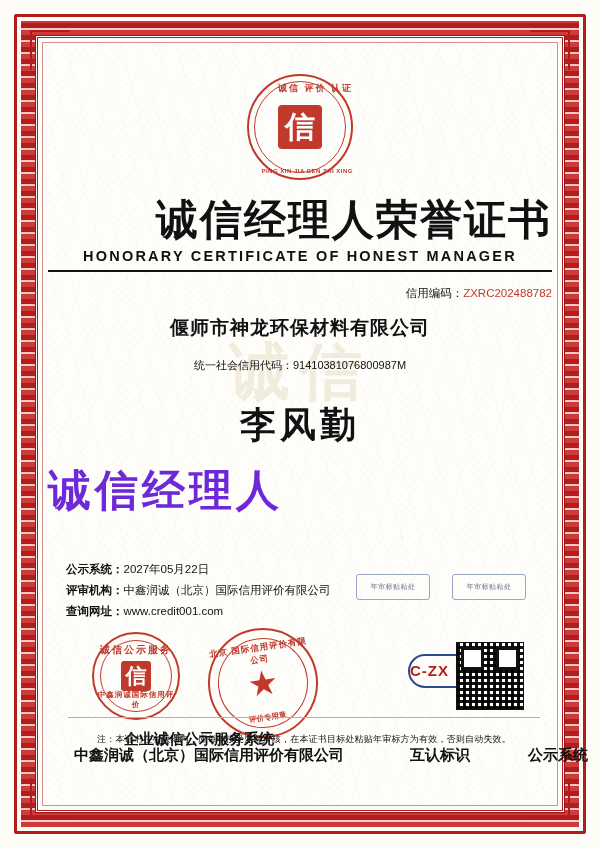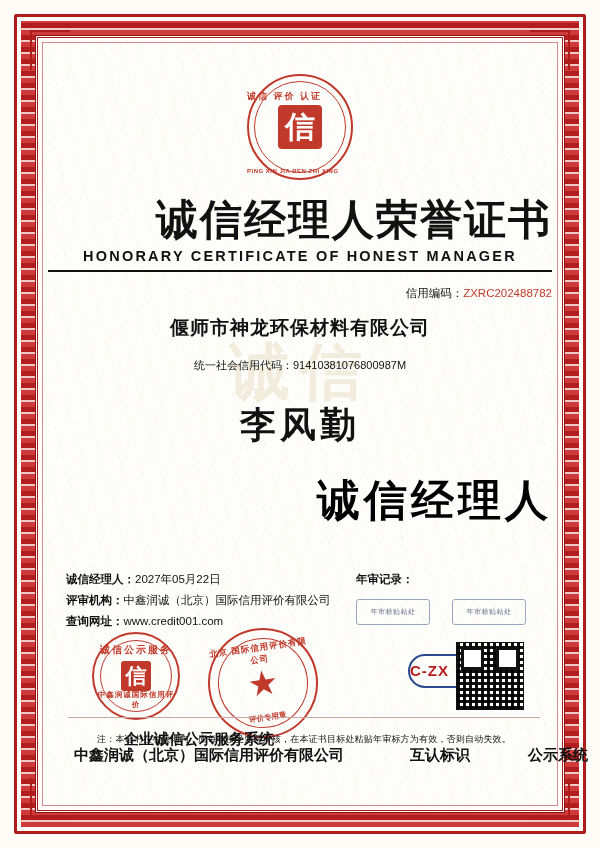--- a/index.html
+++ b/index.html
@@ -121,24 +121,23 @@
     border-radius: 4px;
     color: #fff;
     font-size: 30px;
     line-height: 44px;
     text-align: center;
     font-weight: bold;
   }
   .emblem-top-text, .emblem-bottom-text {
     position: absolute;
     left: 0; right: 0;
-    text-align: left;
+    text-align: right;
     color: #c0392b;
     font-weight: bold;
-    margin-top: 8px;
   }
   .emblem-top-text { top: 8px; font-size: 9px; letter-spacing: 2px; }
   .emblem-bottom-text { bottom: 6px; font-size: 6px; letter-spacing: 0.5px; }
 
   .title-cn {
     margin: 12px 0 0;
     text-align: right;
     font-size: 42px;
     font-weight: bold;
     letter-spacing: 2px;
@@ -184,26 +183,26 @@
   }
   .person {
     margin-top: 28px;
     text-align: center;
     font-size: 36px;
     font-weight: bold;
     letter-spacing: 4px;
     color: #111;
   }
   .award {
-    margin-top: 22px;
-    text-align: right;
+    margin-top: 12px;
+    text-align: left;
     font-size: 43px;
     font-weight: bold;
     letter-spacing: 4px;
-    color: #000000;
+    color: #6d28d9;
   }
 
   
   .details {
     margin-top: 42px;
     display: flex;
     align-items: flex-start;
     padding: 0 8px 0 18px;
   }
   .details-left { flex: 0 0 270px; }
@@ -388,31 +387,30 @@
 
     <div class="company">偃师市神龙环保材料有限公司</div>
     <div class="uscc">统一社会信用代码：91410381076800987M</div>
 
     <div class="person">李风勤</div>
     <div class="award">诚信经理人</div>
 
     <div class="details">
       <div class="details-left">
         <div class="details-row">
-          <span class="lbl">诚信经理人：</span><span>2027年05月22日</span>
+          <span class="lbl">公示系统：</span><span>2027年05月22日</span>
         </div>
         <div class="details-row">
           <span class="lbl">评审机构：</span><span>中鑫润诚（北京）国际信用评价有限公司</span>
         </div>
         <div class="details-row">
           <span class="lbl">查询网址：</span><span>www.credit001.com</span>
         </div>
       </div>
       <div class="details-right">
-        <div class="annual-label">年审记录：</div>
         <div class="stamp-slots">
           <div class="stamp-slot">年审标贴粘处</div>
           <div class="stamp-slot">年审标贴粘处</div>
         </div>
       </div>
     </div>
 
     <div class="footer">
       <div class="seal-row">
 

